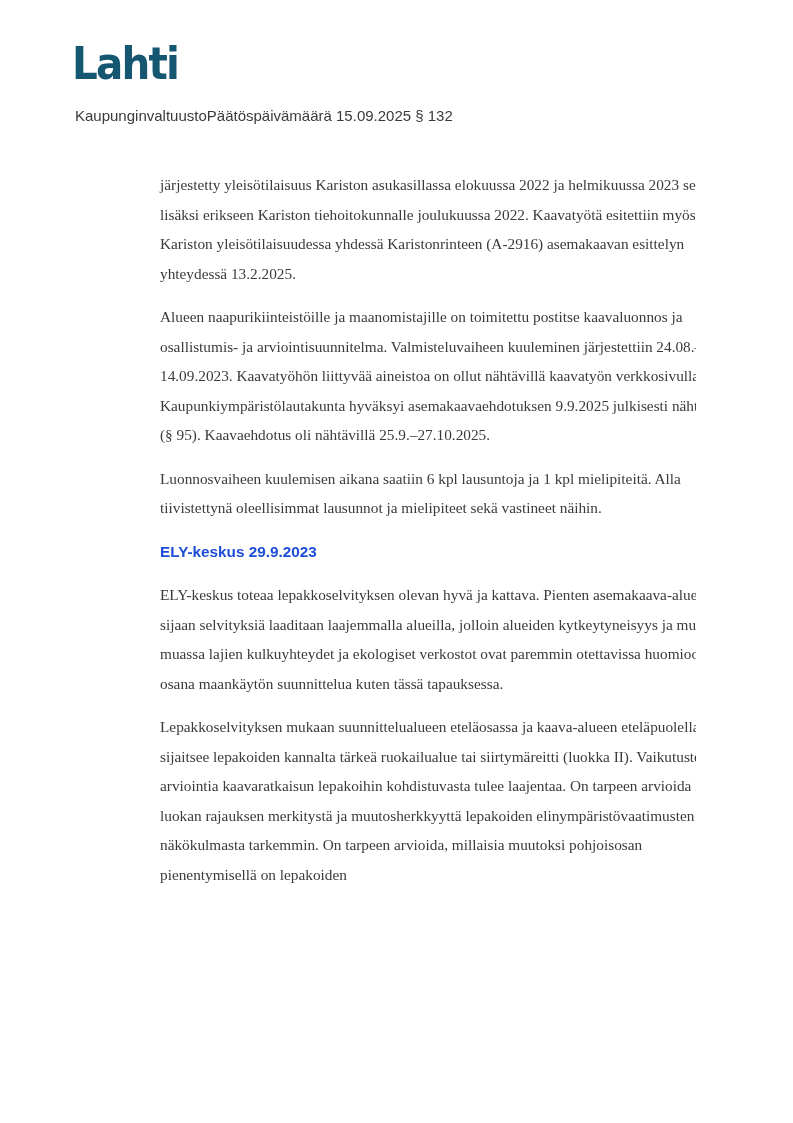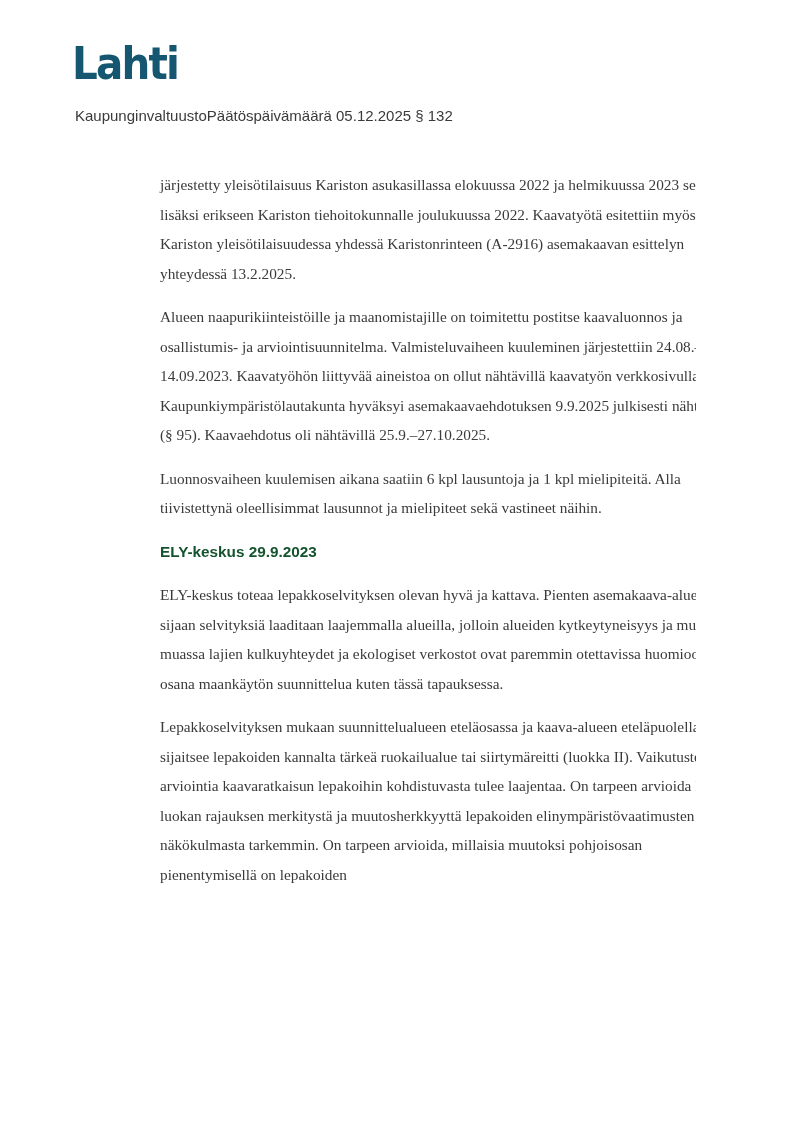--- a/index.html
+++ b/index.html
@@ -52,33 +52,33 @@
     font-size: 15.3px;
     line-height: 29.5px;
     color: #3a3a3a;
     font-family: Liberation Serif, serif;
   }
   .doc-heading {
     margin: 0 0 14px 0;
     font-size: 15.3px;
     line-height: 29.5px;
     font-weight: bold;
-    color: #14532d;
+    color: #1d4ed8;
   }
 </style>
 </head>
 <body>
 
 <div class="page">
 
   <div class="logo">Lahti</div>
 
   <div class="header-row">
     <span>Kaupunginvaltuusto</span>
-    <span>Päätöspäivämäärä 05.12.2025 § 132</span>
+    <span>Päätöspäivämäärä 15.09.2025 § 132</span>
   </div>
 
   <div class="content">
       <p class="doc-para">järjestetty yleisötilaisuus Kariston asukasillassa elokuussa 2022 ja helmikuussa 2023 sekä lisäksi erikseen Kariston tiehoitokunnalle joulukuussa 2022. Kaavatyötä esitettiin myös Kariston yleisötilaisuudessa yhdessä Karistonrinteen (A-2916) asemakaavan esittelyn yhteydessä 13.2.2025.</p>
       <p class="doc-para">Alueen naapurikiinteistöille ja maanomistajille on toimitettu postitse kaavaluonnos ja osallistumis- ja arviointisuunnitelma. Valmisteluvaiheen kuuleminen järjestettiin 24.08.–14.09.2023.  Kaavatyöhön liittyvää aineistoa on ollut nähtävillä kaavatyön verkkosivulla. Kaupunkiympäristölautakunta hyväksyi asemakaavaehdotuksen 9.9.2025 julkisesti nähtäville (§ 95). Kaavaehdotus oli nähtävillä 25.9.–27.10.2025.</p>
       <p class="doc-para">Luonnosvaiheen kuulemisen aikana saatiin 6 kpl lausuntoja ja 1 kpl mielipiteitä. Alla tiivistettynä oleellisimmat lausunnot ja mielipiteet sekä vastineet näihin.</p>
       <h3 class="doc-heading">ELY-keskus 29.9.2023</h3>
       <p class="doc-para">ELY-keskus toteaa lepakkoselvityksen olevan hyvä ja kattava. Pienten asemakaava-alueiden sijaan selvityksiä laaditaan laajemmalla alueilla, jolloin alueiden kytkeytyneisyys ja muun muassa lajien kulkuyhteydet ja ekologiset verkostot ovat paremmin otettavissa huomioon osana maankäytön suunnittelua kuten tässä tapauksessa.</p>
       <p class="doc-para">Lepakkoselvityksen mukaan suunnittelualueen eteläosassa ja kaava-alueen eteläpuolella sijaitsee lepakoiden kannalta tärkeä ruokailualue tai siirtymäreitti (luokka II).  Vaikutusten arviointia kaavaratkaisun lepakoihin kohdistuvasta tulee laajentaa. On tarpeen arvioida II-luokan rajauksen merkitystä ja muutosherkkyyttä lepakoiden elinympäristövaatimusten näkökulmasta tarkemmin.  On tarpeen arvioida, millaisia muutoksi pohjoisosan pienentymisellä on lepakoiden</p>
     </div>

